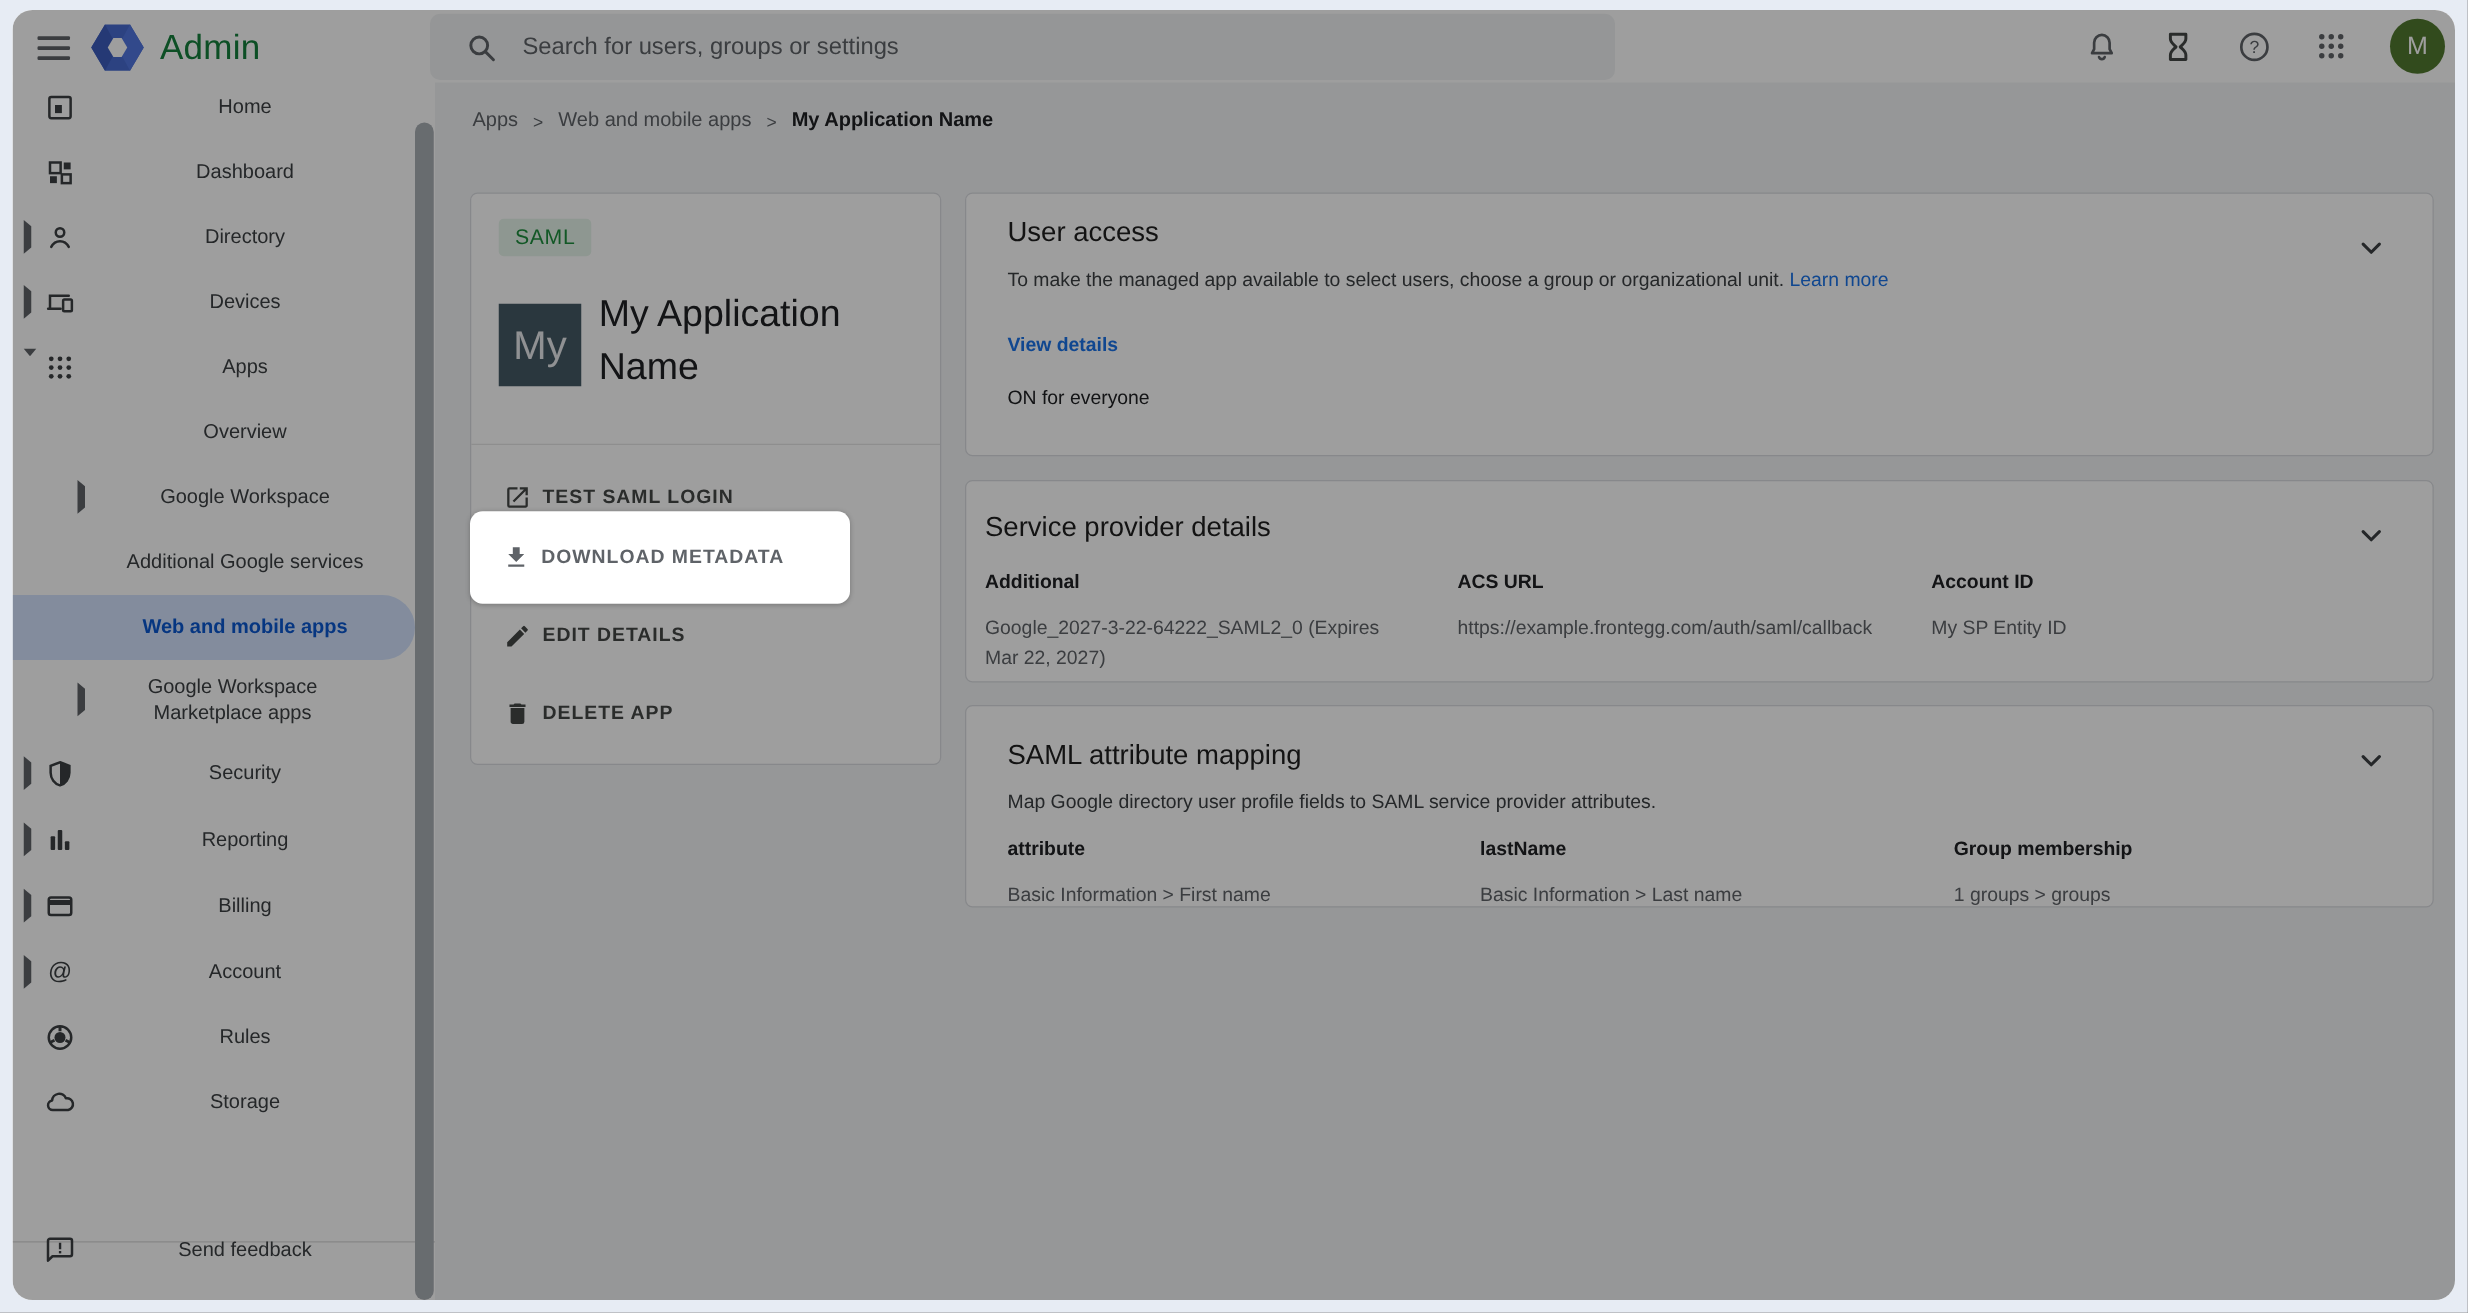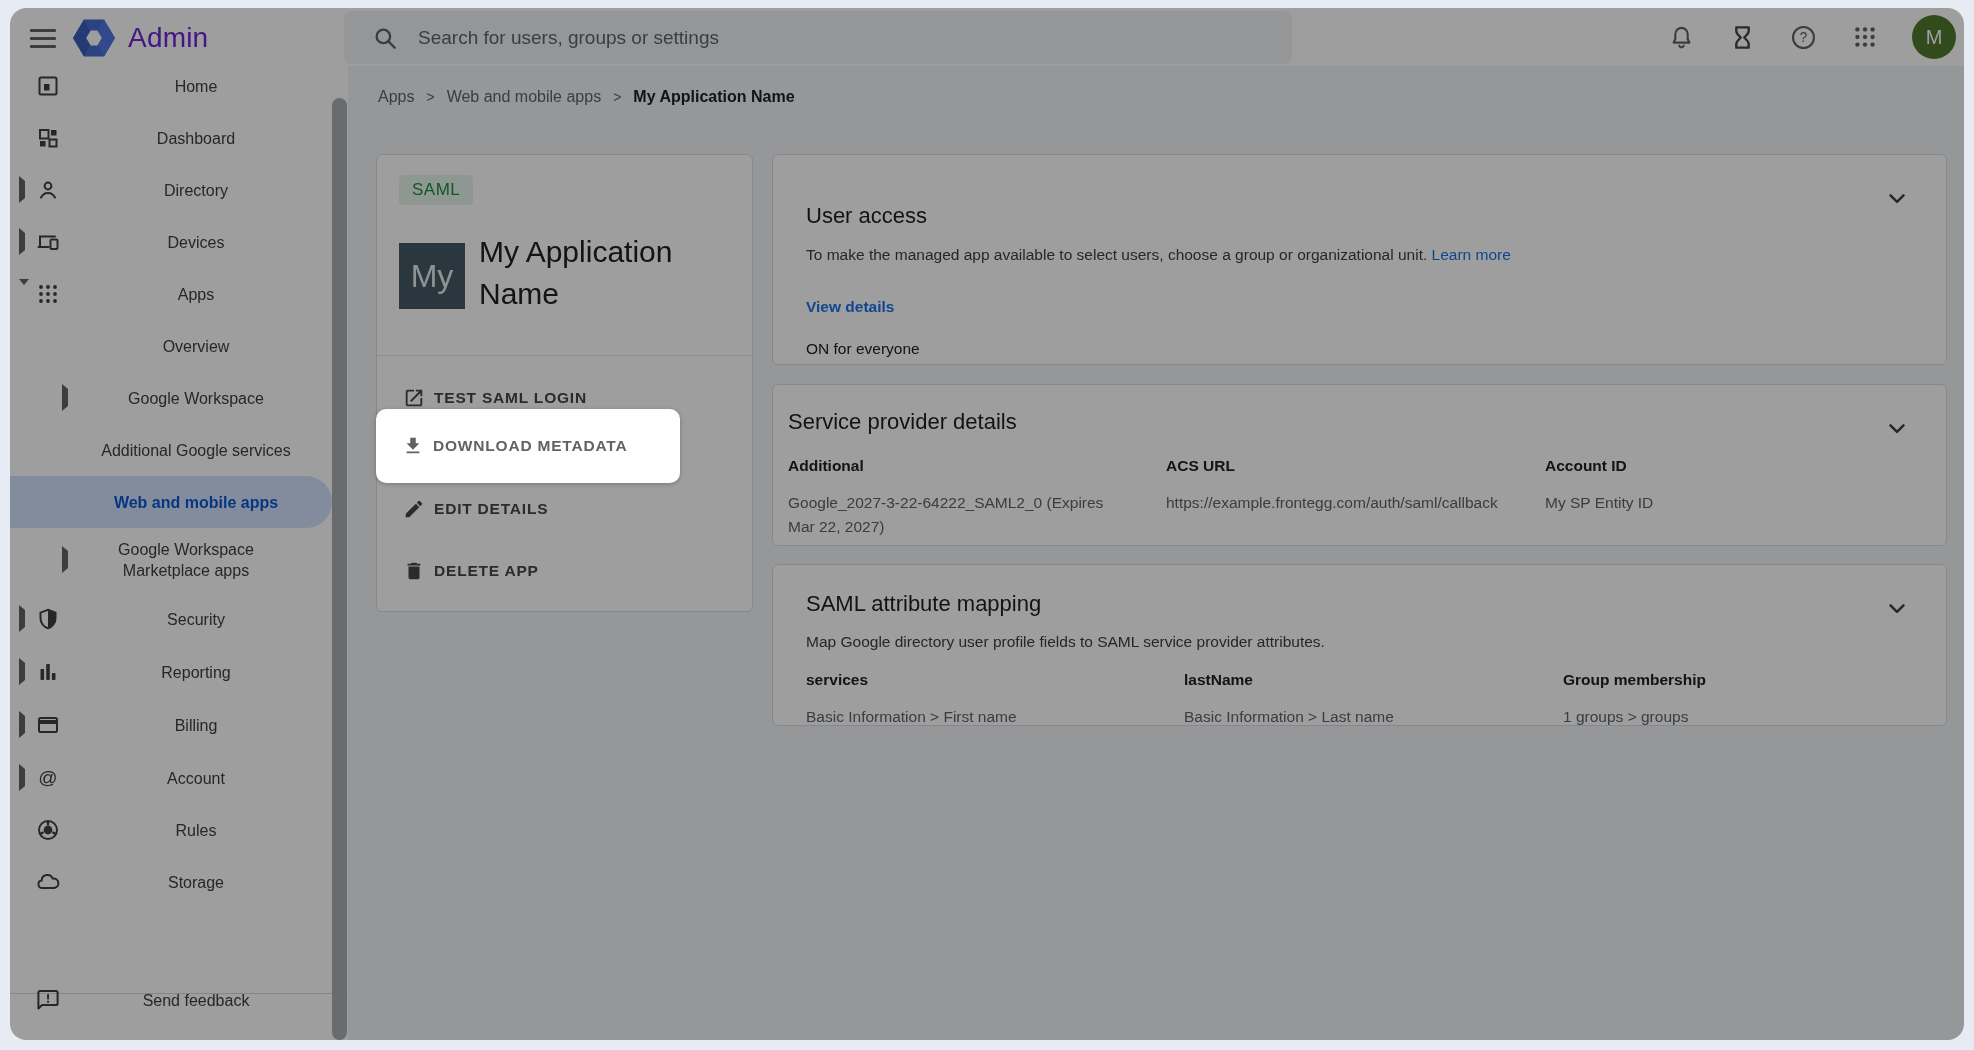--- a/index.html
+++ b/index.html
@@ -13,21 +13,21 @@
   }
   .window {
     position:absolute; left:10px; top:8px; width:1954px; height:1032px;
     background:#fff; border-radius:16px; overflow:hidden;
   }
   
   .topbar { position:absolute; left:0; top:0; width:100%; height:58px; background:#fff; z-index:5; }
   .hamburger { position:absolute; left:20px; top:16px; width:32px; height:28px; display:flex; flex-direction:column; justify-content:center; gap:5px; cursor:pointer; }
   .hamburger span { display:block; height:3px; width:26px; background:#5f6368; border-radius:1px; }
   .logo { position:absolute; left:60px; top:6px; display:flex; align-items:center; gap:10px; }
-  .logo-text { font-size:28px; color:#6d28d9; letter-spacing:0.2px; }
+  .logo-text { font-size:28px; color:#15803d; letter-spacing:0.2px; }
   .searchbar {
     position:absolute; left:334px; top:3px; width:948px; height:53px;
     background:#f1f3f4; border-radius:8px; display:flex; align-items:center; padding-left:28px; gap:20px;
   }
   .searchbar input {
     flex:1; border:none; background:transparent; outline:none;
     font-family:inherit; font-size:19px; color:#202124; height:100%;
   }
   .searchbar input::placeholder { color:#5f6368; opacity:1; }
   .topbar-right { position:absolute; right:8px; top:0; height:58px; display:flex; align-items:center; gap:34px; }
@@ -66,21 +66,21 @@
     color:#e8eaed; font-size:32px; display:flex; align-items:center; justify-content:center;
   }
   .app-name { position:absolute; left:102px; top:76px; width:255px; font-size:30px; line-height:42px; color:#202124; }
   .panel-divider { position:absolute; left:0; top:200px; width:100%; border-top:1px solid #e6e6e6; }
   .action-row { position:absolute; left:0; width:100%; height:32px; cursor:pointer; }
   .action-row .a-icon { position:absolute; left:26px; top:50%; transform:translateY(-50%); width:22px; height:22px; }
   .action-row .a-label { position:absolute; left:57px; top:50%; transform:translateY(-50%); font-size:15.5px; font-weight:bold; letter-spacing:0.8px; color:#444746; white-space:nowrap; }
   
   .card-title { font-size:22px; color:#1f1f1f; }
   .chev { position:absolute; right:36px; top:30px; width:26px; height:26px; cursor:pointer; }
-  .ua-card { left:424px; top:94px; width:1175px; height:211px; padding:48px 0 0 33px; }
+  .ua-card { left:424px; top:94px; width:1175px; height:211px; padding:18px 0 0 33px; }
   .ua-desc { margin-top:17px; font-size:15.5px; color:#3c4043; }
   .link { color:var(--accent,#1a73e8); cursor:pointer; text-decoration:none; }
   .view-link { display:inline-block; margin-top:34px; font-size:15.5px; font-weight:bold; }
   .ua-status { margin-top:24px; font-size:15.5px; color:#202124; }
   .sp-card { left:424px; top:324px; width:1175px; height:162px; padding:24px 0 0 15px; }
   .fields { display:grid; grid-template-columns:378px 379px 1fr; margin-top:22px; }
   .f-label { font-size:15.5px; font-weight:bold; color:#202124; }
   .f-value { margin-top:16px; font-size:15.5px; line-height:24px; color:#5f6368; max-width:345px; }
   .f-value.break { word-break:break-all; }
   .am-card { left:424px; top:504px; width:1175px; height:162px; padding:26px 0 0 33px; }
@@ -423,21 +423,21 @@
     <div class="card am-card">
       <div class="card-title">SAML attribute mapping</div>
       <span class="chev">
         <svg viewBox="0 0 24 24" width="26" height="26" fill="none" stroke="#3c4043" stroke-width="2.3">
             <polyline points="6,9.5 12,15.5 18,9.5" stroke-linecap="round" stroke-linejoin="round"></polyline>
           </svg>
       </span>
       <div class="am-desc">Map Google directory user profile fields to SAML service provider attributes.</div>
       <div class="fields">
         <div>
-          <div class="f-label">services</div>
+          <div class="f-label">attribute</div>
           <div class="f-value">Basic Information &gt; First name</div>
         </div>
         <div>
           <div class="f-label">lastName</div>
           <div class="f-value">Basic Information &gt; Last name</div>
         </div>
         <div>
           <div class="f-label">Group membership</div>
           <div class="f-value">1 groups &gt; groups</div>
         </div>

